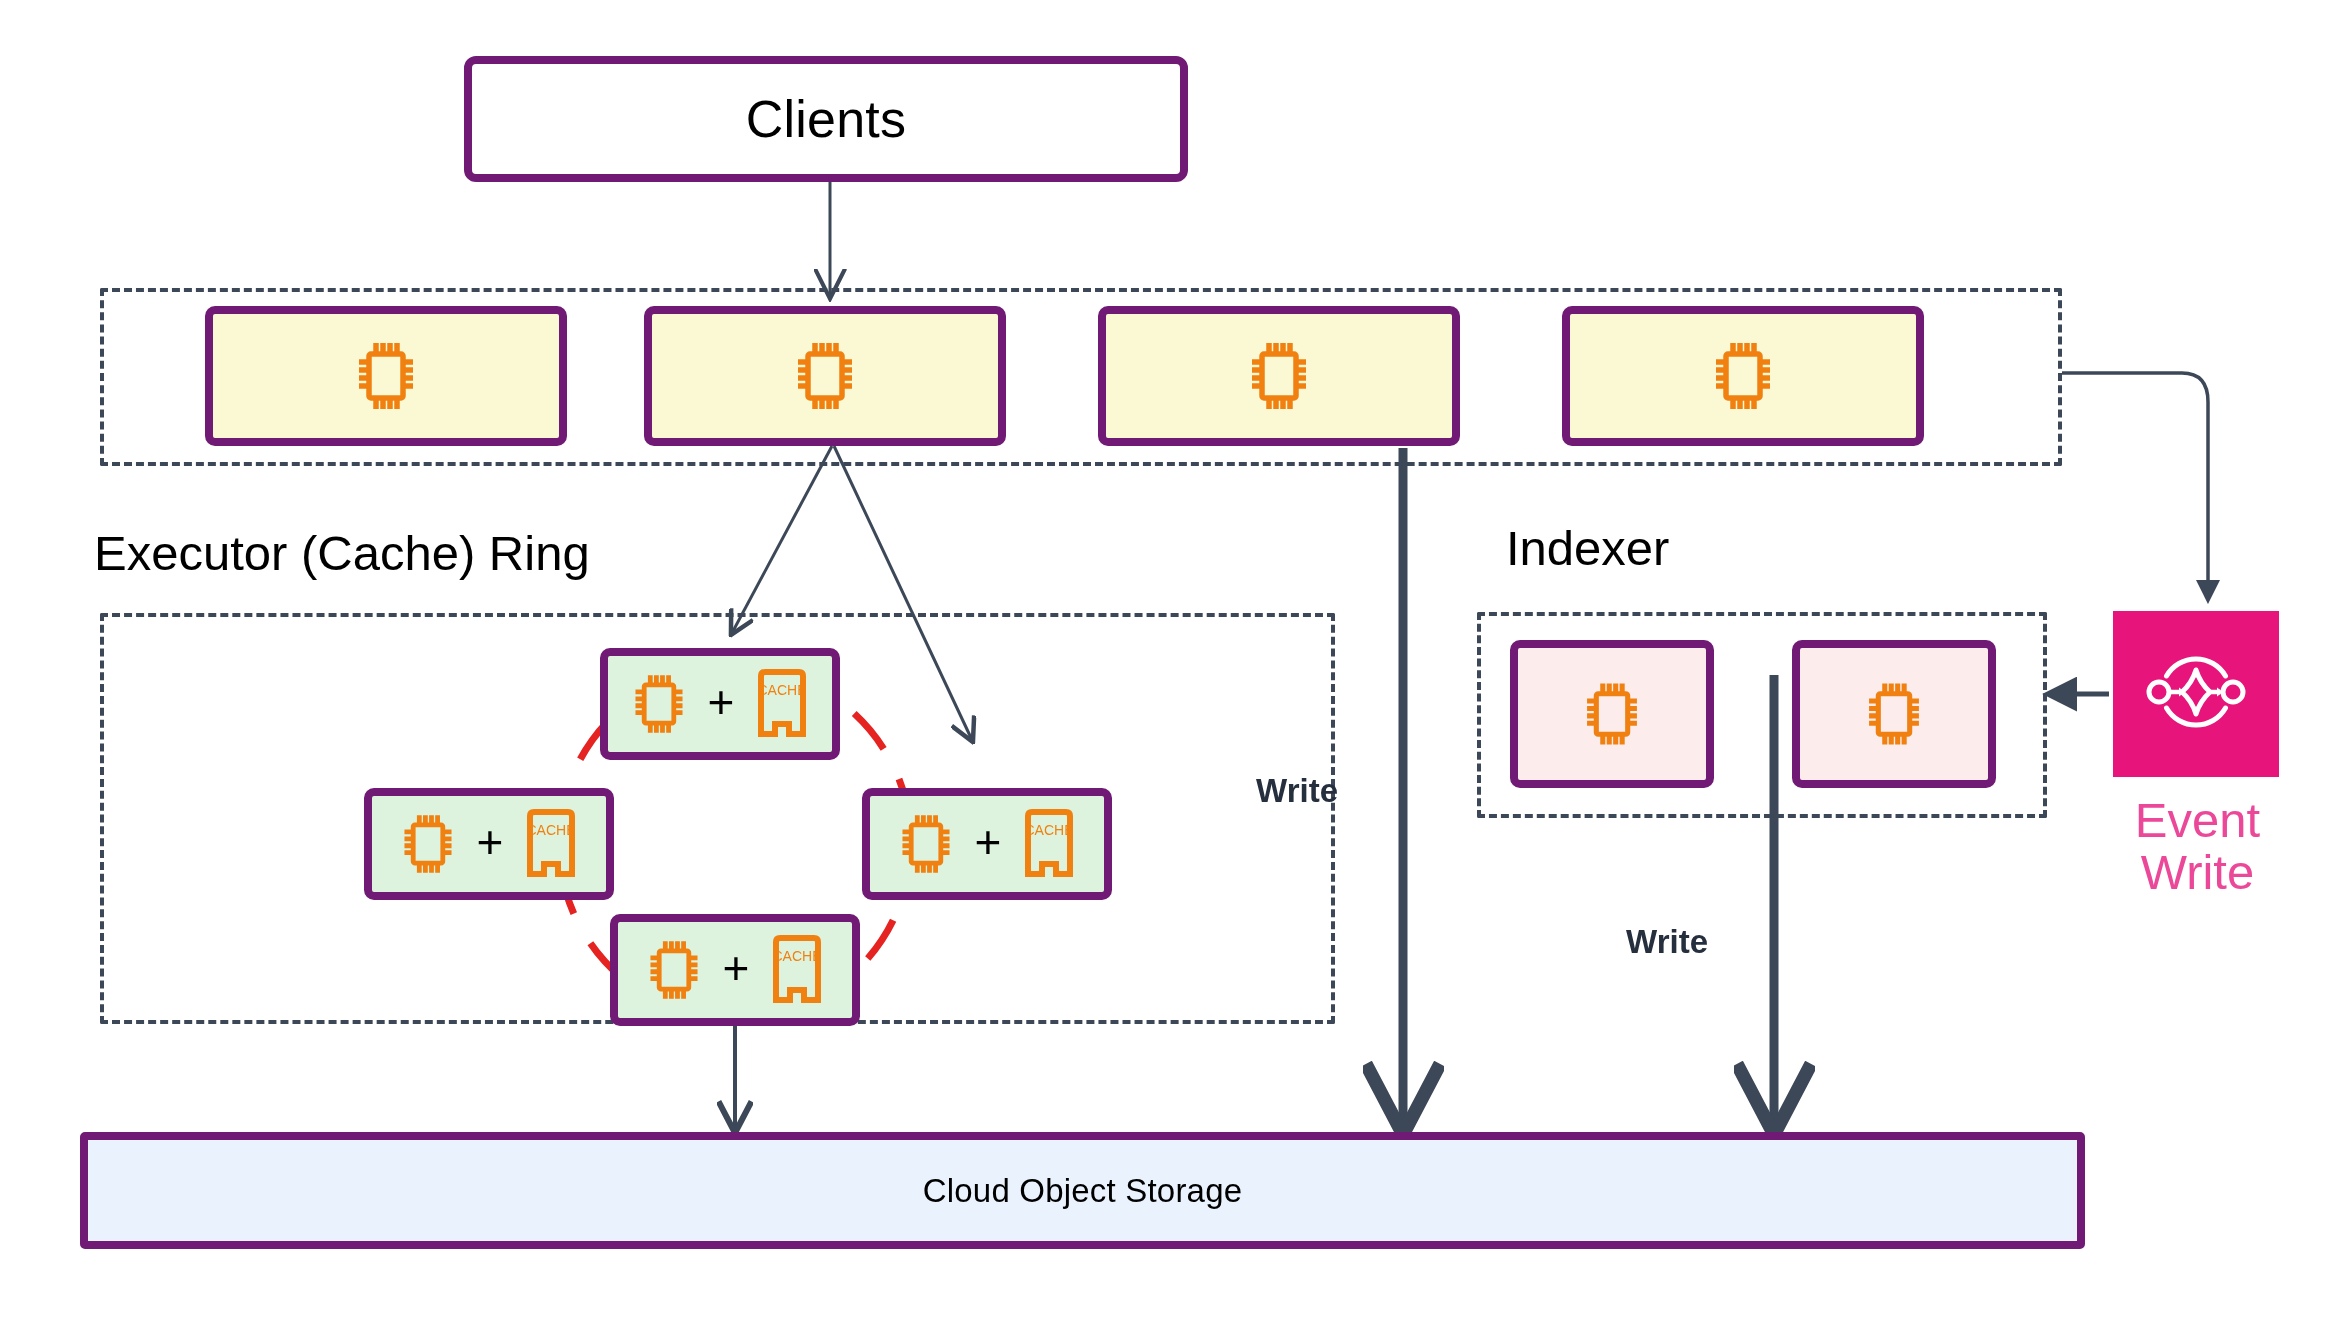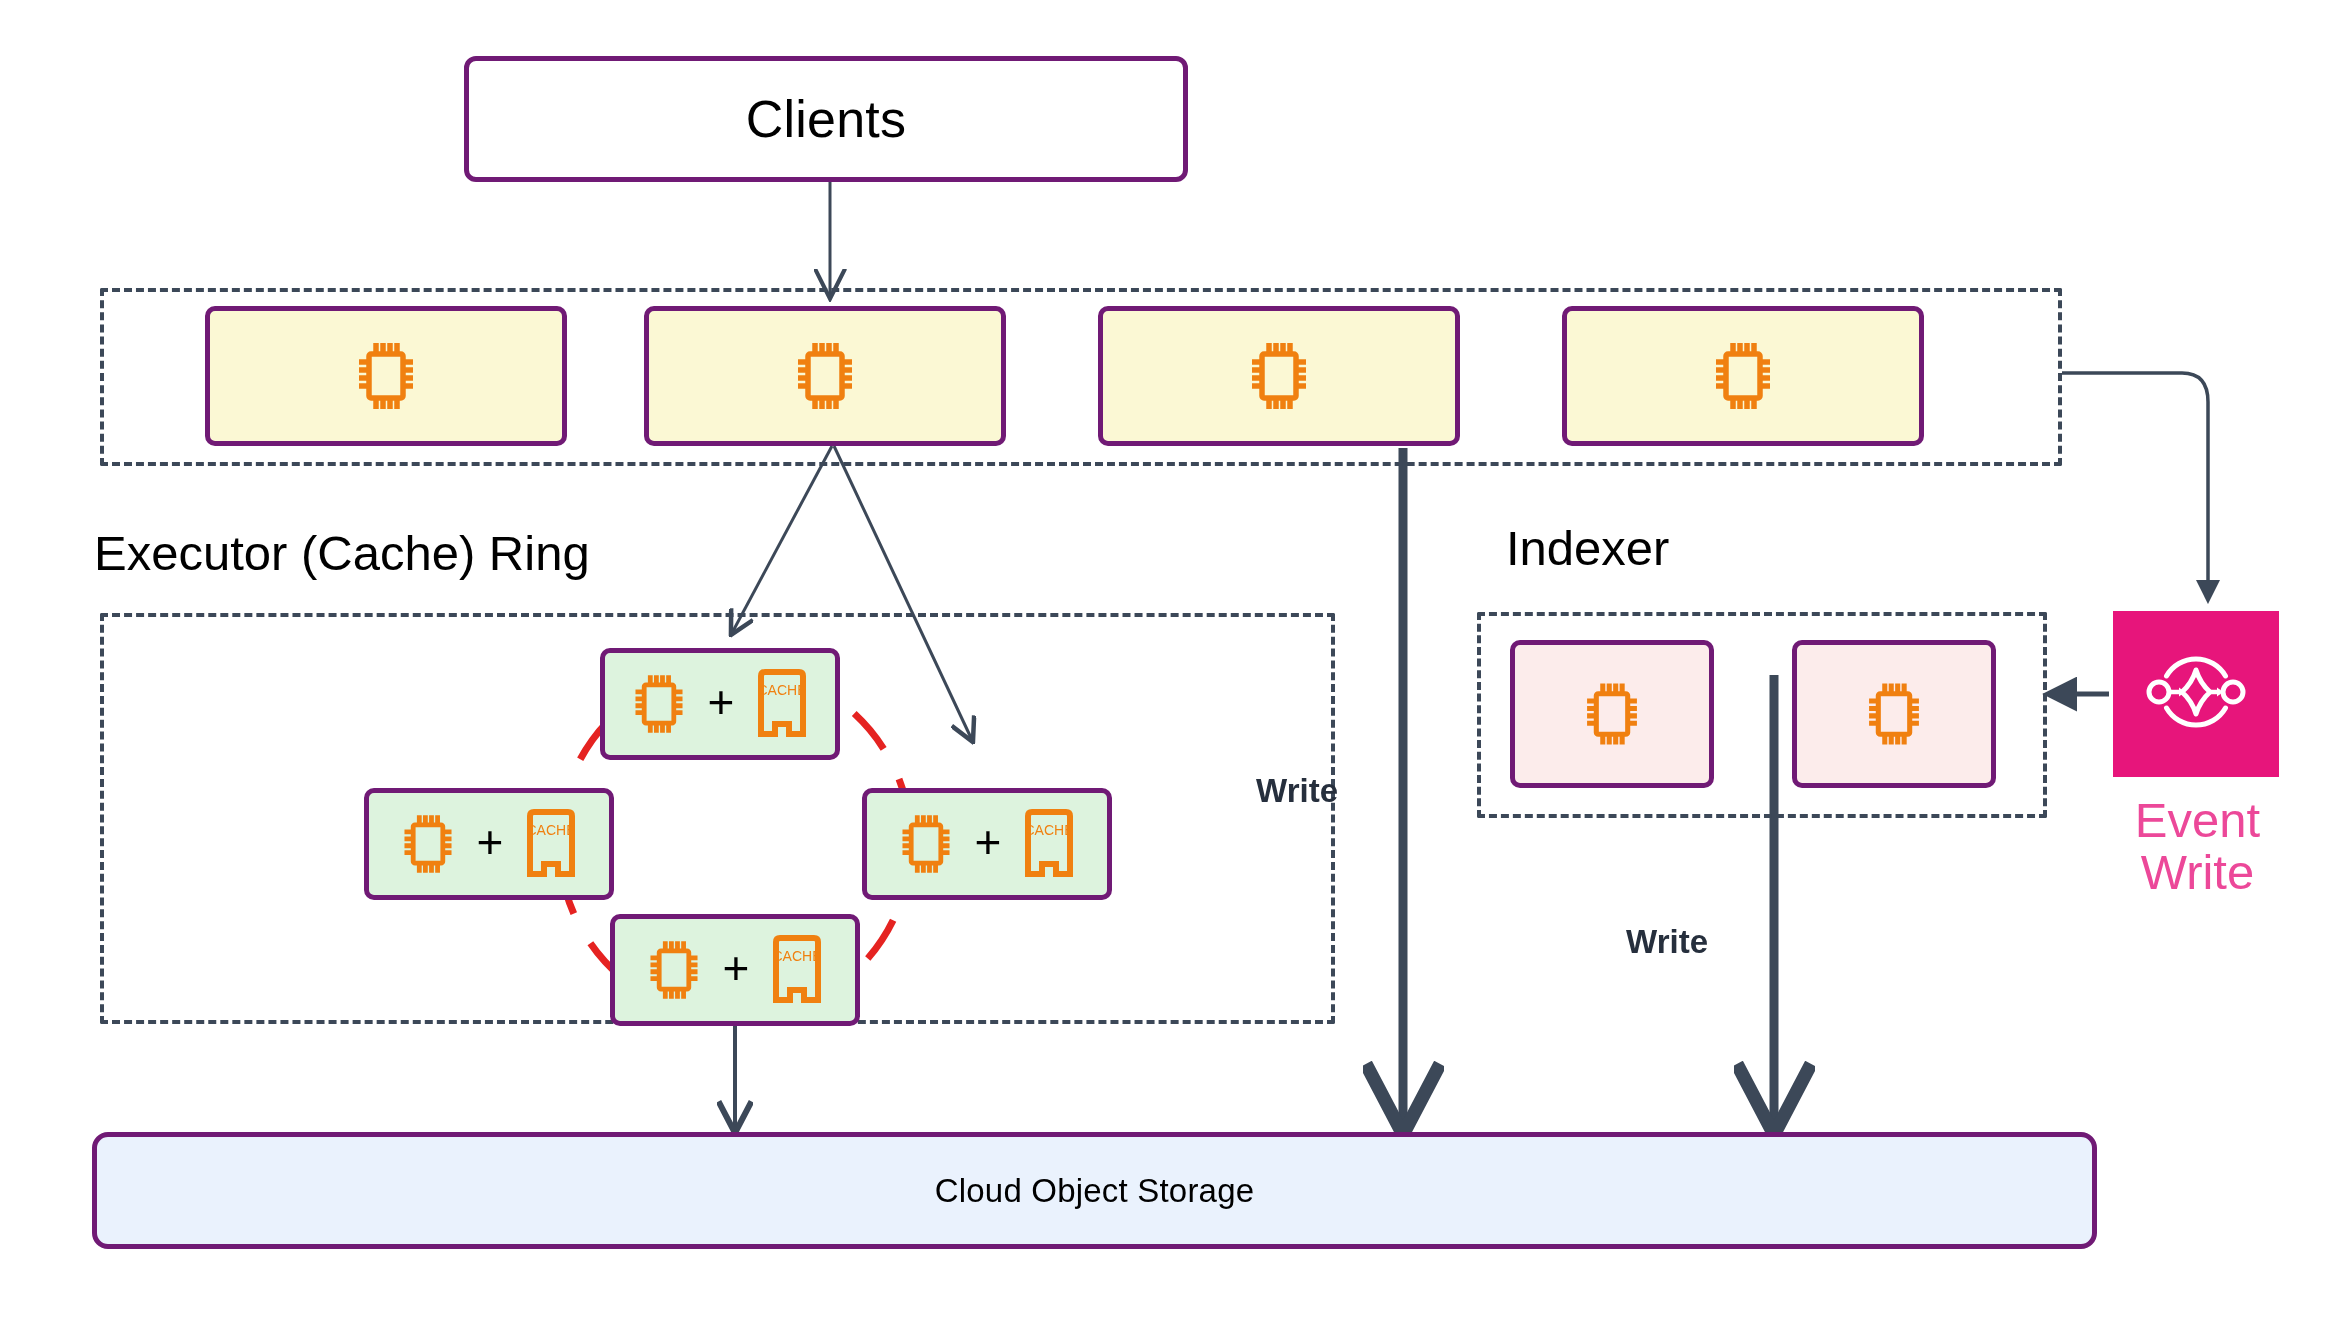--- a/index.html
+++ b/index.html
@@ -38,21 +38,21 @@
     font-size: 49px;
     color: #000000;
     white-space: nowrap;
     line-height: 1.05;
   }
 
   
   .node {
     position: absolute;
     box-sizing: border-box;
-    border: 5px solid #701a75;
+    border: 8px solid #701a75;
     border-radius: 10px;
     display: flex;
     align-items: center;
     justify-content: center;
     text-align: right;
   }
   .node.clients {
     background: #ffffff;
     border-radius: 12px;
   }
@@ -61,22 +61,21 @@
   }
   .node.exec {
     background: #ddf3de;
     gap: 0;
   }
   .node.indexer {
     background: #fceceb;
   }
   .node.storage {
     background: #eaf2fd;
-    border-radius: 16px;
-    margin-left: 12px;
+    border-radius: 5px;
   }
   .node-title {
     font-size: 52px;
     color: #000000;
     letter-spacing: .2px;
   }
   .node-title.small {
     font-size: 33px;
   }
 

